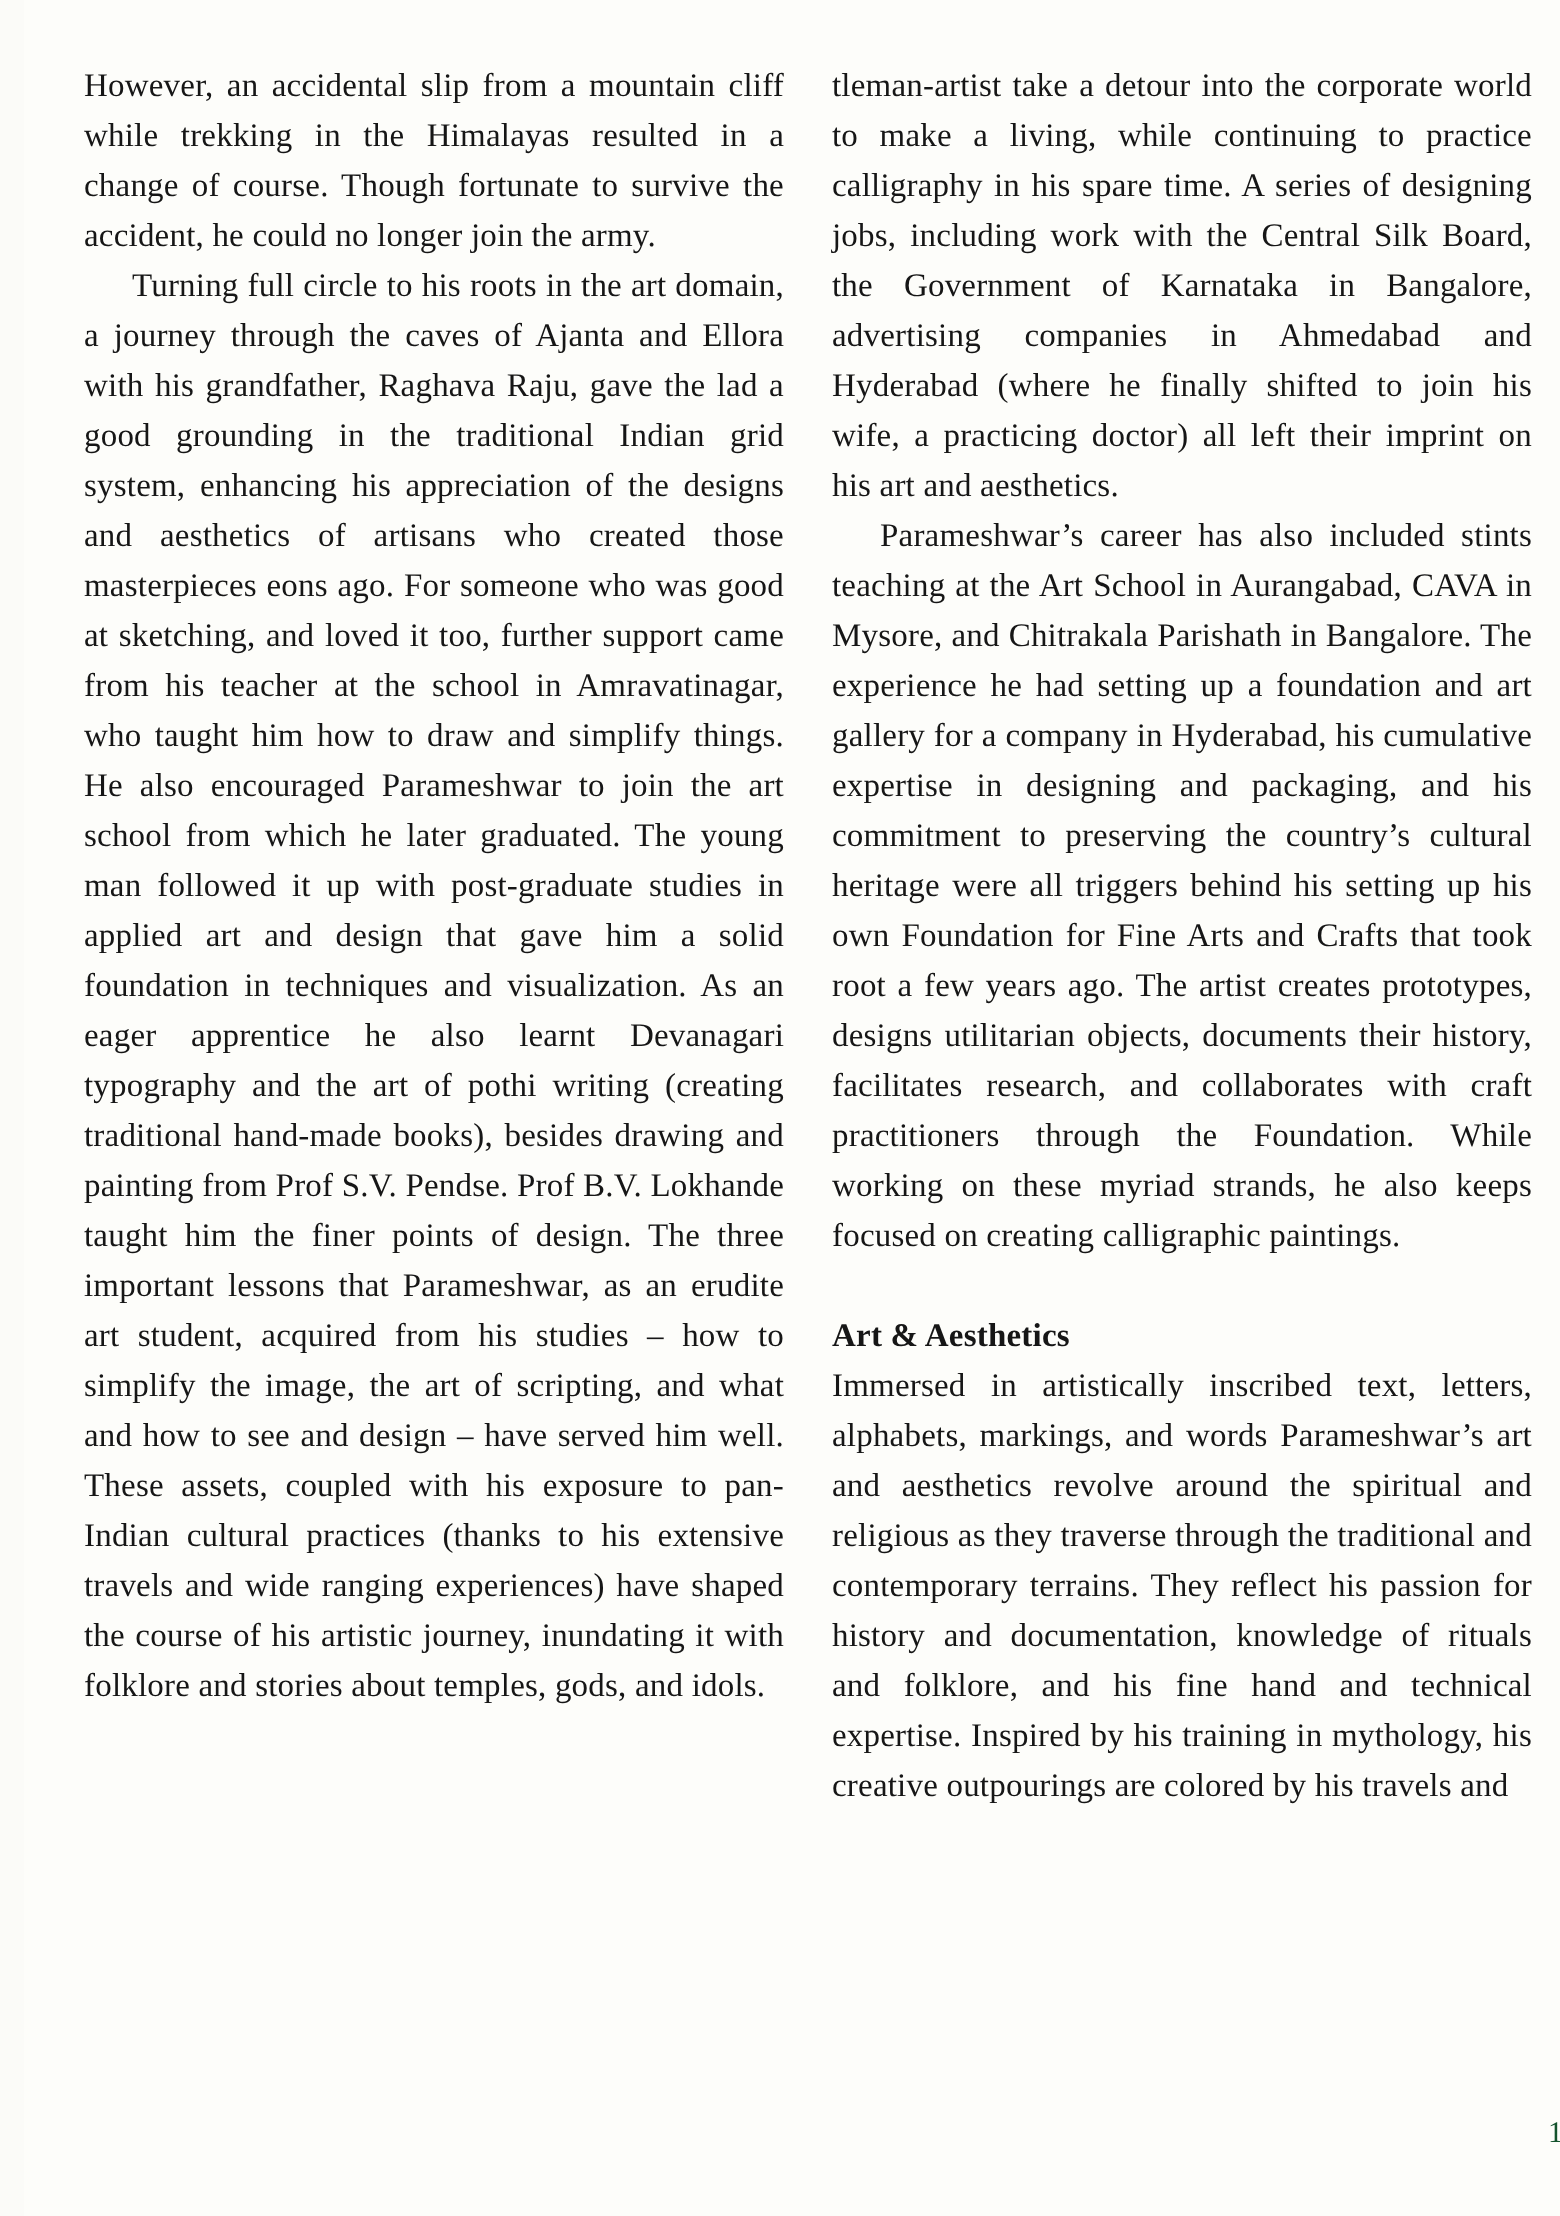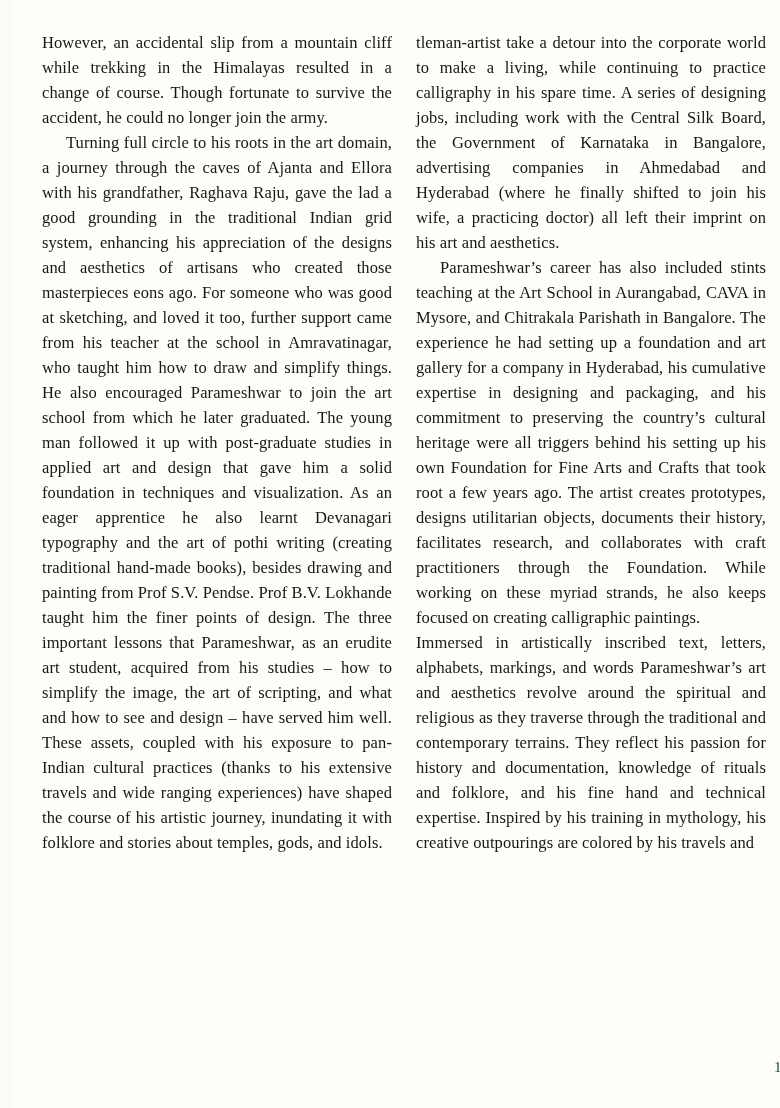--- a/index.html
+++ b/index.html
@@ -60,19 +60,20 @@
   <div class="columns">
 
     <div class="column">
       <p class="para">However, an accidental slip from a mountain cliff while trekking in the Himalayas resulted in a change of course. Though fortunate to survive the accident, he could no longer join the army.</p>
       <p class="para indent">Turning full circle to his roots in the art domain, a journey through the caves of Ajanta and Ellora with his grandfather, Raghava Raju, gave the lad a good grounding in the traditional Indian grid system, enhancing his appreciation of the designs and aesthetics of artisans who created those masterpieces eons ago. For someone who was good at sketching, and loved it too, further support came from his teacher at the school in Amravatinagar, who taught him how to draw and simplify things. He also encouraged Parameshwar to join the art school from which he later graduated. The young man followed it up with post-graduate studies in applied art and design that gave him a solid foundation in techniques and visualization. As an eager apprentice he also learnt Devanagari typography and the art of pothi writing (creating traditional hand-made books), besides drawing and painting from Prof S.V. Pendse. Prof B.V. Lokhande taught him the finer points of design. The three important lessons that Parameshwar, as an erudite art student, acquired from his studies – how to simplify the image, the art of scripting, and what and how to see and design – have served him well. These assets, coupled with his exposure to pan-Indian cultural practices (thanks to his extensive travels and wide ranging experiences) have shaped the course of his artistic journey, inundating it with folklore and stories about temples, gods, and idols.</p>
     </div>
 
     <div class="column">
       <p class="para">tleman-artist take a detour into the corporate world to make a living, while continuing to practice calligraphy in his spare time. A series of designing jobs, including work with the Central Silk Board, the Government of Karnataka in Bangalore, advertising companies in Ahmedabad and Hyderabad (where he finally shifted to join his wife, a practicing doctor) all left their imprint on his art and aesthetics.</p>
       <p class="para indent">Parameshwar’s career has also included stints teaching at the Art School in Aurangabad, CAVA in Mysore, and Chitrakala Parishath in Bangalore. The experience he had setting up a foundation and art gallery for a company in Hyderabad, his cumulative expertise in designing and packaging, and his commitment to preserving the country’s cultural heritage were all triggers behind his setting up his own Foundation for Fine Arts and Crafts that took root a few years ago. The artist creates prototypes, designs utilitarian objects, documents their history, facilitates research, and collaborates with craft practitioners through the Foundation. While working on these myriad strands, he also keeps focused on creating calligraphic paintings.</p>
+      <h2 class="section-heading">Art &amp; Aesthetics</h2>
       <p class="para">Immersed in artistically inscribed text, letters, alphabets, markings, and words Parameshwar’s art and aesthetics revolve around the spiritual and religious as they traverse through the traditional and contemporary terrains. They reflect his passion for history and documentation, knowledge of rituals and folklore, and his fine hand and technical expertise. Inspired by his training in mythology, his creative outpourings are colored by his travels and</p>
     </div>
 
   </div>
 
   <div class="page-number">12</div>
 </div>
 
 </body></html>

